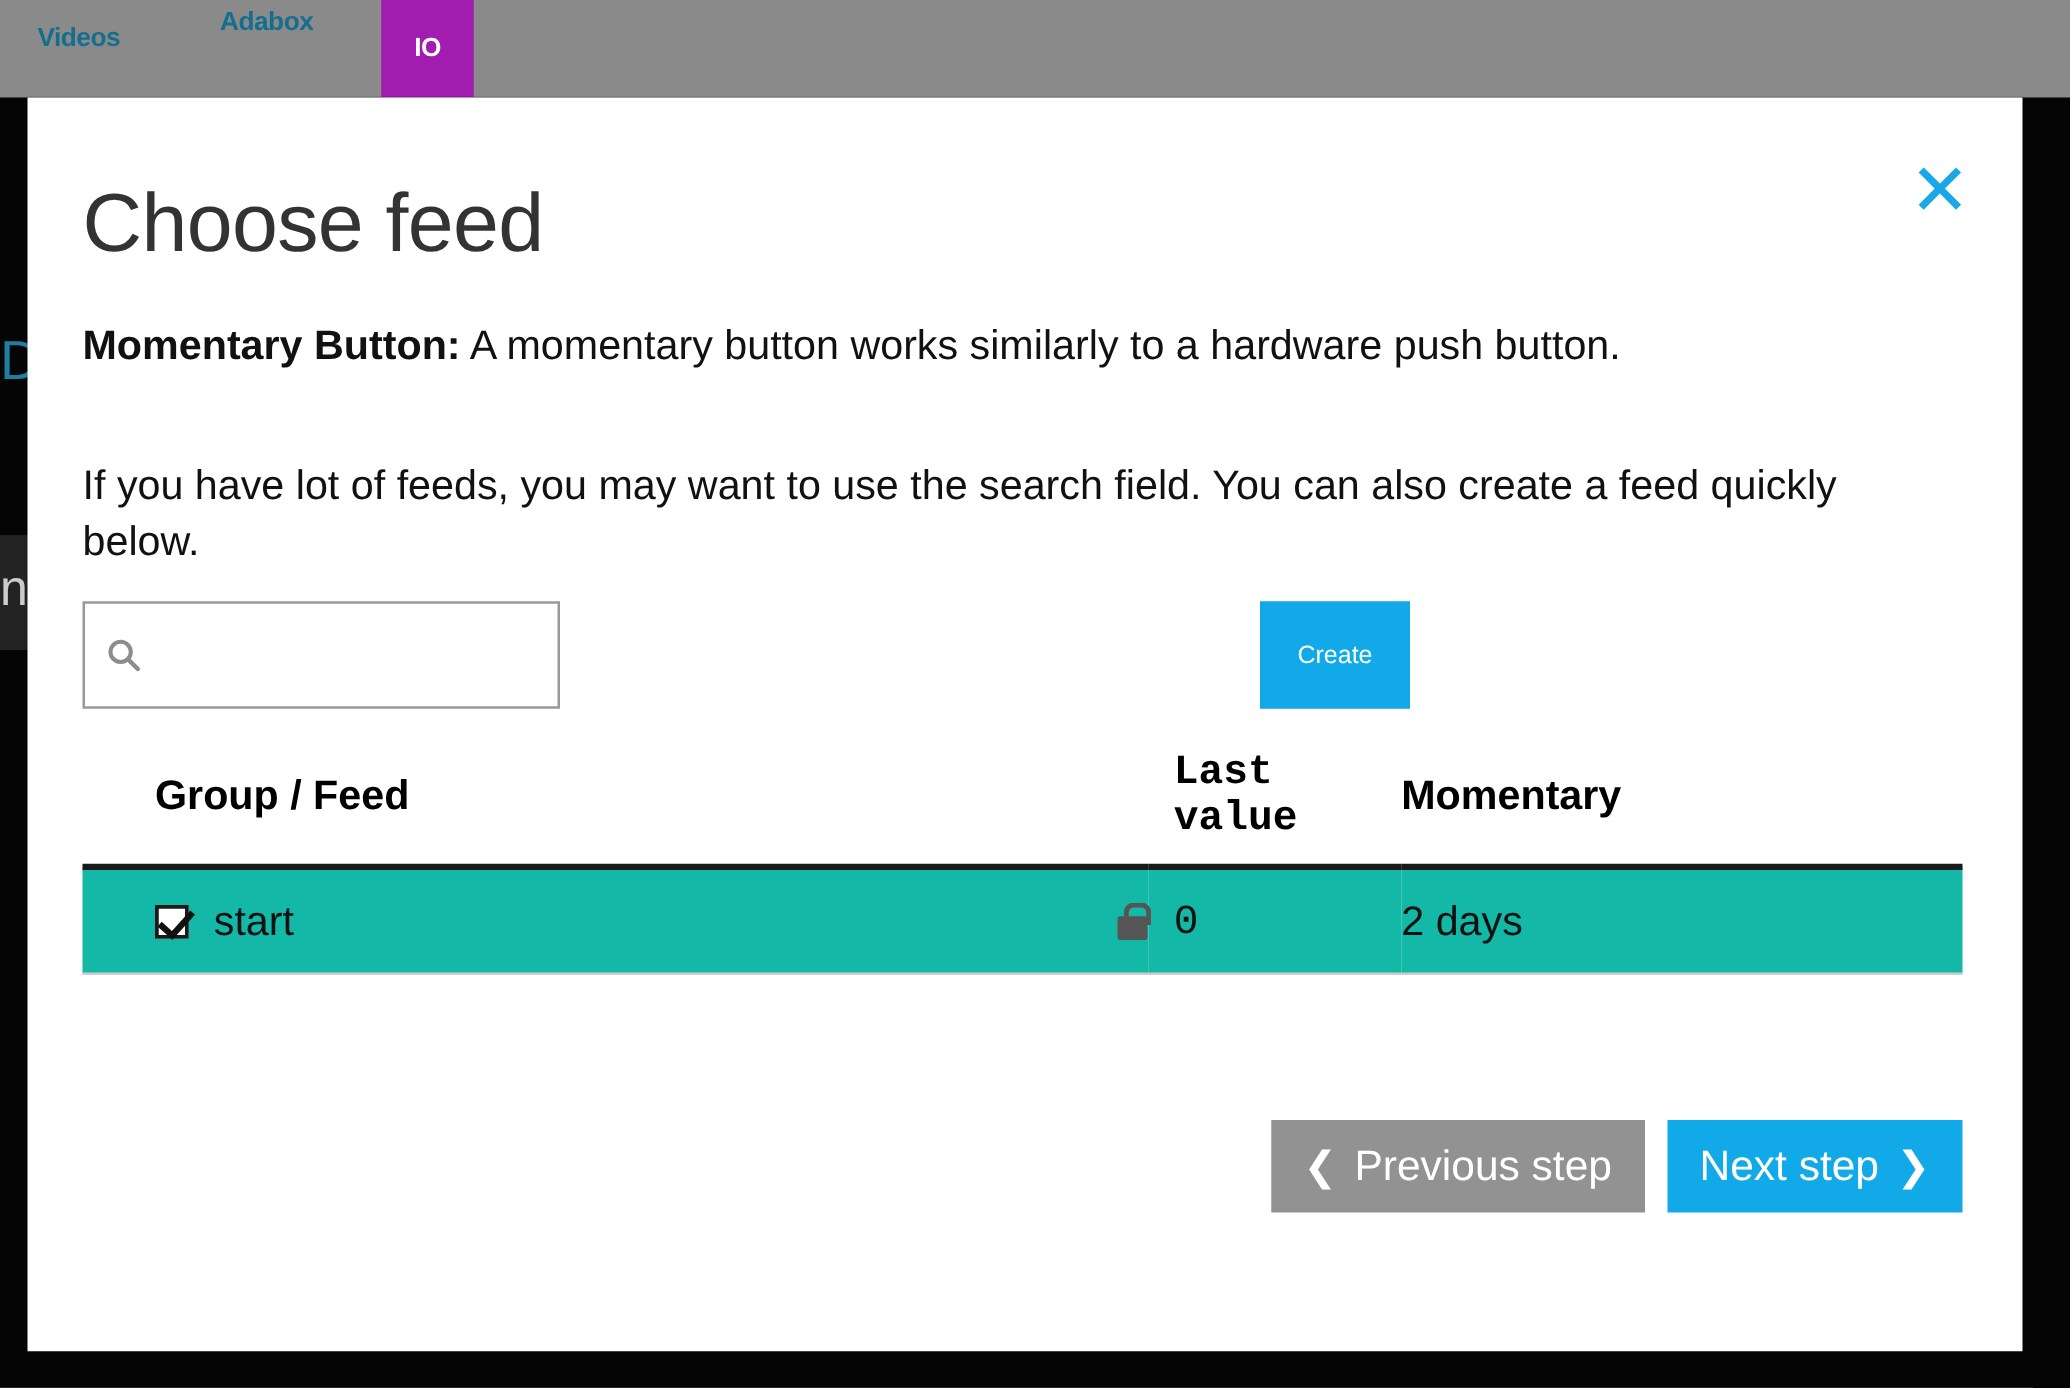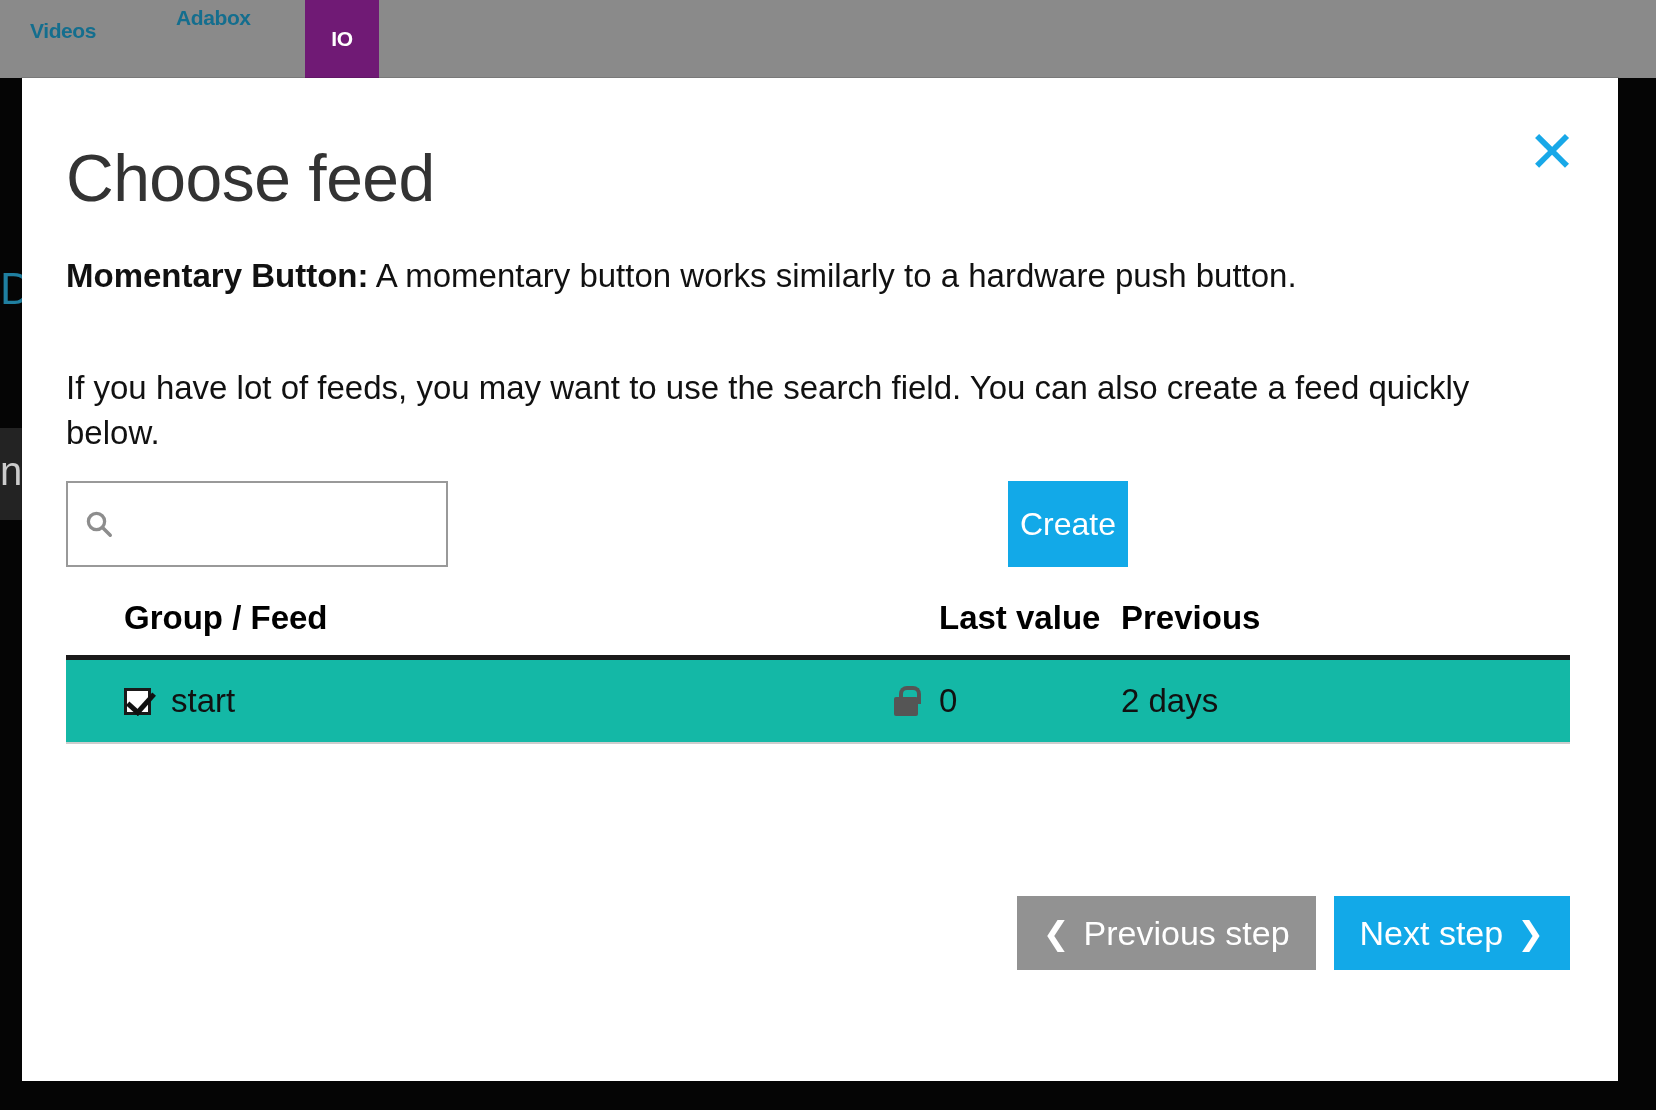--- a/index.html
+++ b/index.html
@@ -36,21 +36,21 @@
     letter-spacing: -0.4px;
     padding: 0 0 0 0;
     text-decoration: none;
     white-space: nowrap;
   }
   .nav-slot-videos { position: absolute; left: 30px; top: 19px; }
   .nav-slot-adabox  { position: absolute; left: 176px; top: 6px; }
   .nav-slot-io {
     position: absolute; left: 305px; top: 0;
     width: 74px; height: 78px;
-    background: #701a75;
+    background: #a21caf;
     display: flex; align-items: center; justify-content: center;
   }
   .nav-slot-io .bg-nav-link { color: #ffffff; font-weight: bold; }
 
   .bg-body {
     position: absolute;
     top: 78px; left: 0;
     width: 1656px; height: 1032px;
     background: #050505;
   }
@@ -178,21 +178,21 @@
     padding: 0 14px;
   }
   .create-input::placeholder { color: #9b9b9b; font-weight: 300; }
   .create-button {
     margin-left: 14px;
     width: 120px; height: 86px;
     border: none;
     background: #12a9e8;
     color: #ffffff;
     font-family: "Liberation Sans", sans-serif;
-    font-size: 32px;
+    font-size: 20px;
     font-weight: 400;
     cursor: pointer;
   }
 
   
   .feed-table {
     position: absolute;
     left: 44px; top: 515px;
     width: 1504px;
     border-collapse: collapse;
@@ -208,21 +208,21 @@
   .feed-table td {
     font-size: 33px;
     font-weight: 400;
     color: #111111;
     padding: 22px 0;
     border-bottom: 2px solid #cdcdcd;
     vertical-align: middle;
   }
   .col-feed   { width: 700px; padding-left: 58px !important; }
   .col-lock   { width: 60px; text-align: right; }
-  .col-value  { width: 180px; padding-left: 20px !important; }
+  .col-value  { width: 180px; padding-left: 20px !important; font-family: Liberation Mono, monospace; }
   .col-rec    { width: 400px; }
 
   .feed-table tr.selected td { background: #14b8a6; }
   .feed-table tr.first-row td { border-top: none; }
 
   .cb {
     display: inline-block;
     width: 27px; height: 27px;
     border: 3px solid #1a1a1a;
     vertical-align: -3px;
@@ -346,21 +346,21 @@
     <div class="create-wrap">
       <button class="create-button">Create</button>
     </div>
 
     <table class="feed-table">
       <thead>
         <tr>
           <th class="col-feed">Group / Feed</th>
           <th class="col-lock"></th>
           <th class="col-value">Last value</th>
-          <th class="col-rec">Previous</th>
+          <th class="col-rec">Momentary</th>
         </tr>
       </thead>
       <tbody>
         <tr class="selected">
           <td class="col-feed">
             <span class="cb checked"></span><span>start</span>
           </td>
           <td class="col-lock">
             <span class="lock-icon"></span>
           </td>

